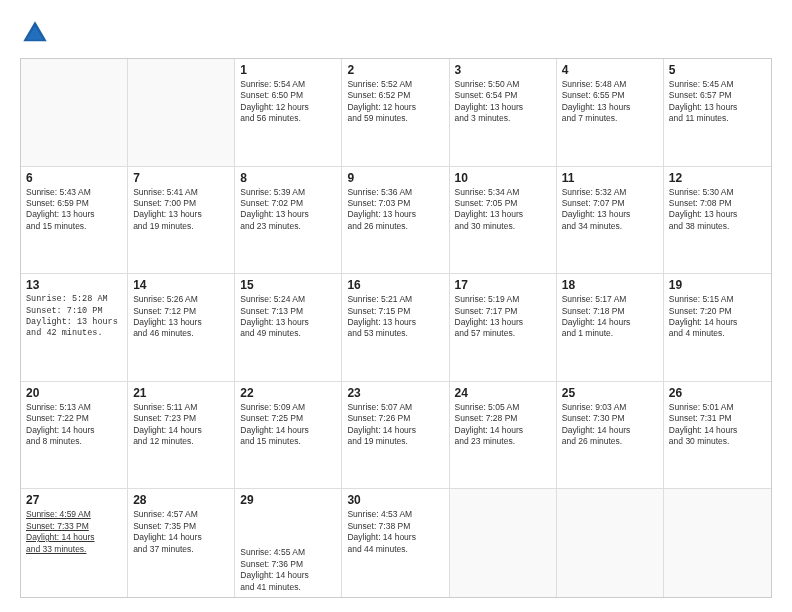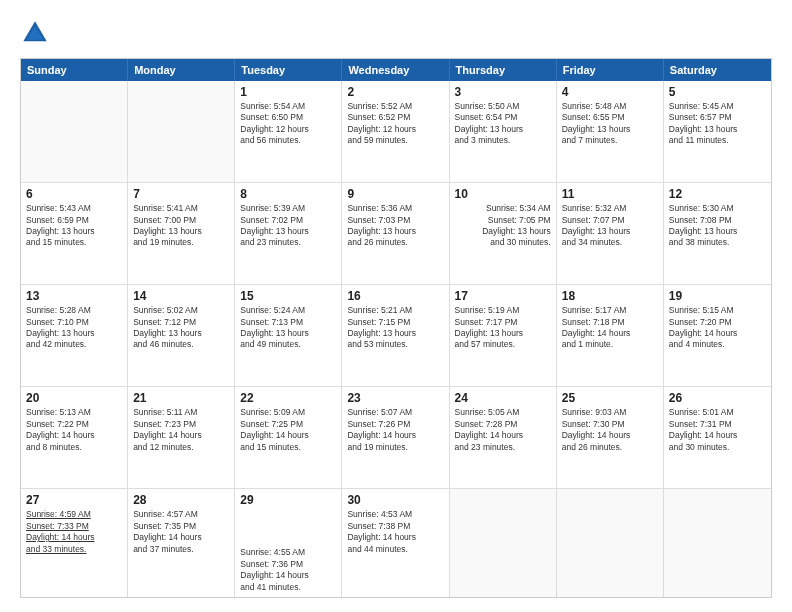--- a/index.html
+++ b/index.html
@@ -123,29 +123,20 @@
         <div class="logo-blue"></div>
       </div>
     </div>
     <div class="title-block">
       <h1></h1>
       <h2></h2>
     </div>
   </div>
 
   <div class="calendar">
-    <div class="cal-header" id="cal-header">
-        <div class="cal-header-cell">Sunday</div>
-        <div class="cal-header-cell">Monday</div>
-        <div class="cal-header-cell">Tuesday</div>
-        <div class="cal-header-cell">Wednesday</div>
-        <div class="cal-header-cell">Thursday</div>
-        <div class="cal-header-cell">Friday</div>
-        <div class="cal-header-cell">Saturday</div>
-      </div>
     <div class="cal-body" id="cal-body">
         <div class="cal-row">
           <div class="cal-cell empty"></div>
           <div class="cal-cell empty"></div>
           <div class="cal-cell">
             <span class="day-num">1</span>
             <div class="cell-text" style="white-space: pre-line;">Sunrise: 5:54 AM
 Sunset: 6:50 PM
 Daylight: 12 hours
 and 56 minutes.</div>
@@ -203,21 +194,21 @@
           </div>
           <div class="cal-cell">
             <span class="day-num">9</span>
             <div class="cell-text" style="white-space: pre-line;">Sunrise: 5:36 AM
 Sunset: 7:03 PM
 Daylight: 13 hours
 and 26 minutes.</div>
           </div>
           <div class="cal-cell">
             <span class="day-num">10</span>
-            <div class="cell-text" style="white-space: pre-line; text-align: right;">Sunrise: 5:34 AM
+            <div class="cell-text" style="white-space: pre-line;">Sunrise: 5:34 AM
 Sunset: 7:05 PM
 Daylight: 13 hours
 and 30 minutes.</div>
           </div>
           <div class="cal-cell">
             <span class="day-num">11</span>
             <div class="cell-text" style="white-space: pre-line;">Sunrise: 5:32 AM
 Sunset: 7:07 PM
 Daylight: 13 hours
 and 34 minutes.</div>
@@ -226,28 +217,28 @@
             <span class="day-num">12</span>
             <div class="cell-text" style="white-space: pre-line;">Sunrise: 5:30 AM
 Sunset: 7:08 PM
 Daylight: 13 hours
 and 38 minutes.</div>
           </div>
         </div>
         <div class="cal-row">
           <div class="cal-cell">
             <span class="day-num">13</span>
-            <div class="cell-text" style="white-space: pre-line;">Sunrise: 5:28 AM
+            <div class="cell-text" style="white-space: pre-line; font-family: Liberation Mono, monospace;">Sunrise: 5:28 AM
 Sunset: 7:10 PM
 Daylight: 13 hours
 and 42 minutes.</div>
           </div>
           <div class="cal-cell">
             <span class="day-num">14</span>
-            <div class="cell-text" style="white-space: pre-line;">Sunrise: 5:02 AM
+            <div class="cell-text" style="white-space: pre-line;">Sunrise: 5:26 AM
 Sunset: 7:12 PM
 Daylight: 13 hours
 and 46 minutes.</div>
           </div>
           <div class="cal-cell">
             <span class="day-num">15</span>
             <div class="cell-text" style="white-space: pre-line;">Sunrise: 5:24 AM
 Sunset: 7:13 PM
 Daylight: 13 hours
 and 49 minutes.</div>

